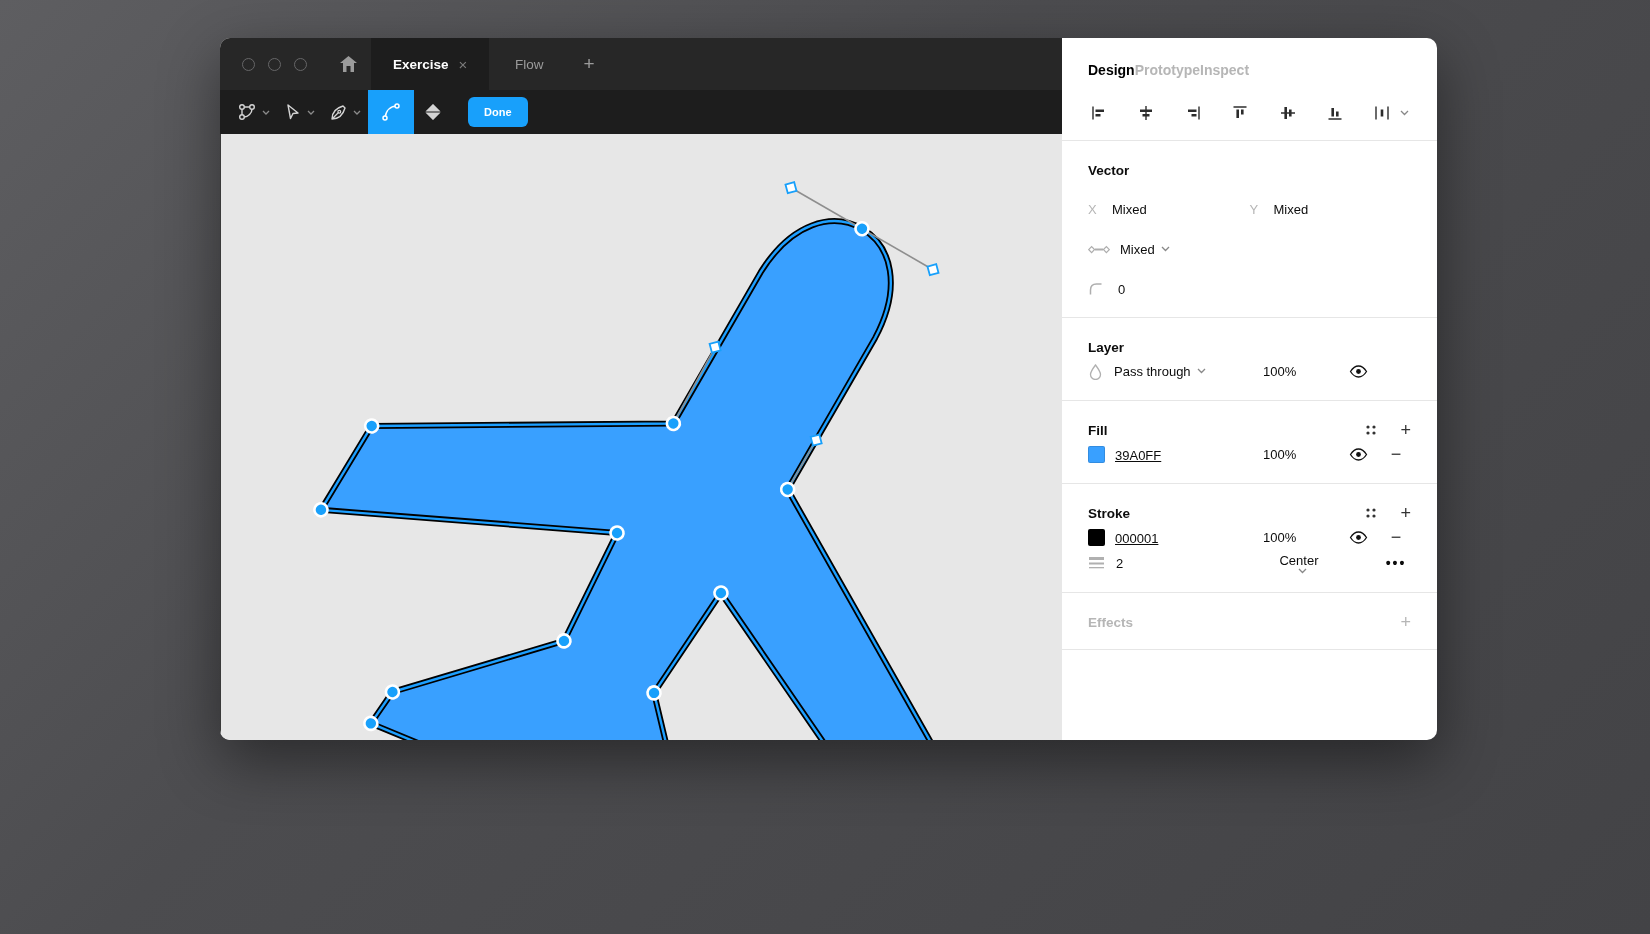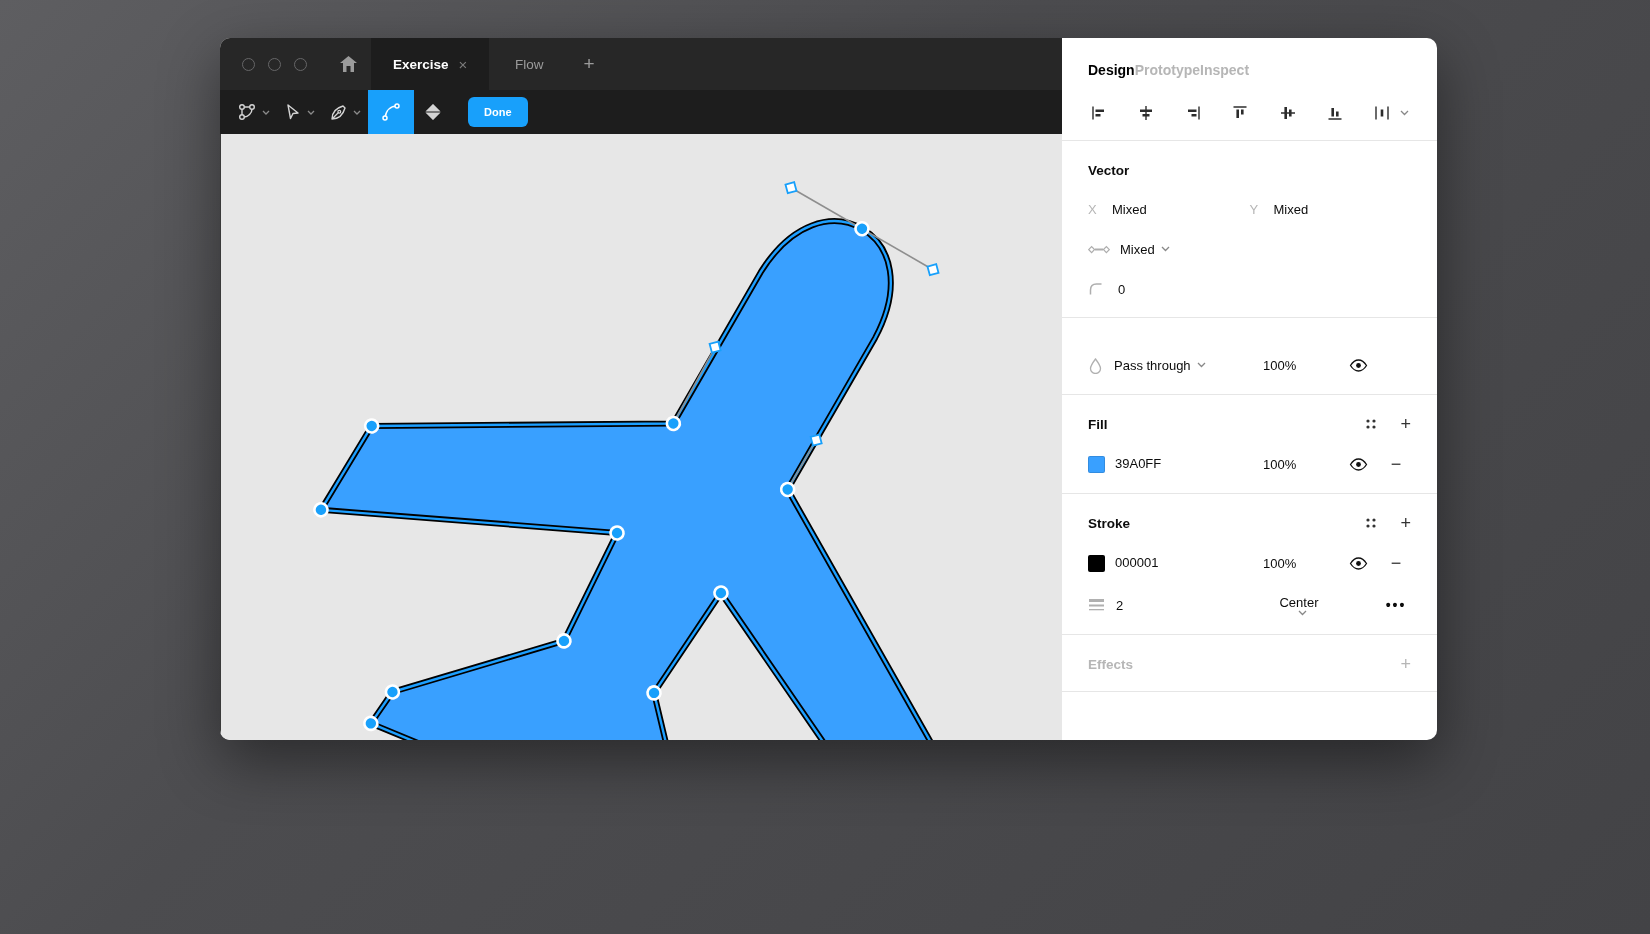--- a/index.html
+++ b/index.html
@@ -52,23 +52,23 @@
   .section { padding:18px 26px 16px 26px; border-bottom:1px solid #e6e6e6; }
   .sec-head { display:flex; align-items:center; justify-content:space-between; height:22px; }
   .sec-title { font-weight:bold; font-size:13.5px; }
   .sec-title.dim { color:#b6b6b6; }
   .head-icons { display:flex; align-items:center; gap:22px; }
   .row { display:flex; align-items:center; margin-top:16px; height:24px; }
   .half { width:50%; display:flex; align-items:center; gap:12px; }
   .glabel { color:#b6b6b6; font-size:13px; width:12px; }
   .val { color:#0c0c0c; }
   .chev { width:9px; height:6px; margin-left:6px; }
-  .grid-row { display:grid; grid-template-columns:1fr 72px 46px 30px; align-items:center; margin-top:16px; height:26px; }
+  .grid-row { display:grid; grid-template-columns:1fr 72px 46px 30px; align-items:center; height:26px; }
   .swatch { width:17px; height:17px; border-radius:2px; display:inline-block; margin-right:10px; vertical-align:middle; border:1px solid rgba(0,0,0,.12); }
-  .hexcell { display:flex; align-items:flex-start; }
+  .hexcell { display:flex; align-items:flex-end;text-decoration:underline; }
   .opacity { color:#0c0c0c; }
   .icon-cell { display:flex; justify-content:center; }
   .dots3 { letter-spacing:2px; font-weight:bold; font-size:14px; }
   .plusmin { font-size:18px; color:#333; line-height:1; }
   .plusmin.dim { color:#b6b6b6; }
   .spacer { flex:1; }
 </style>
 </head>
 <body>
 
@@ -290,20 +290,23 @@
       </div>
       <div class="row">
         <svg width="16" height="16" viewBox="0 0 16 16" style="margin-right:14px">
           <path d="M2.5 13.5 L2.5 9 Q2.5 3 8.5 3 L13.5 3" fill="none" stroke="#aeaeae" stroke-width="1.5"></path>
         </svg>
         <span class="val">0</span>
       </div>
     </div>
 
     <div class="section">
+      <div class="sec-head">
+        <span class="sec-title">Layer</span>
+      </div>
       <div class="grid-row">
         <div style="display:flex;align-items:center;">
           <svg width="15" height="17" viewBox="0 0 15 17" style="margin-right:11px">
             <path d="M7.5 2 C10.5 6 12.5 9 12.5 11.5 A5 5 0 0 1 2.5 11.5 C2.5 9 4.5 6 7.5 2 Z" fill="none" stroke="#b0b0b0" stroke-width="1.3"></path>
           </svg>
           <span class="val">Pass through</span>
           <svg class="chev" viewBox="0 0 9 6">
               <polyline points="1,1 4.5,4.5 8,1" fill="none" stroke="#888" stroke-width="1.3"></polyline>
             </svg>
         </div>

